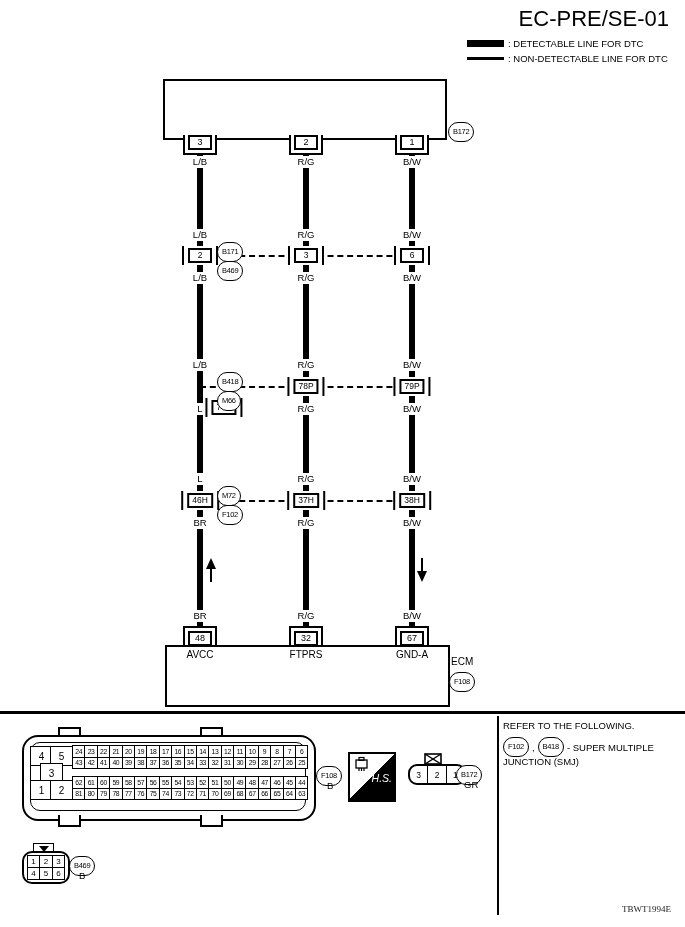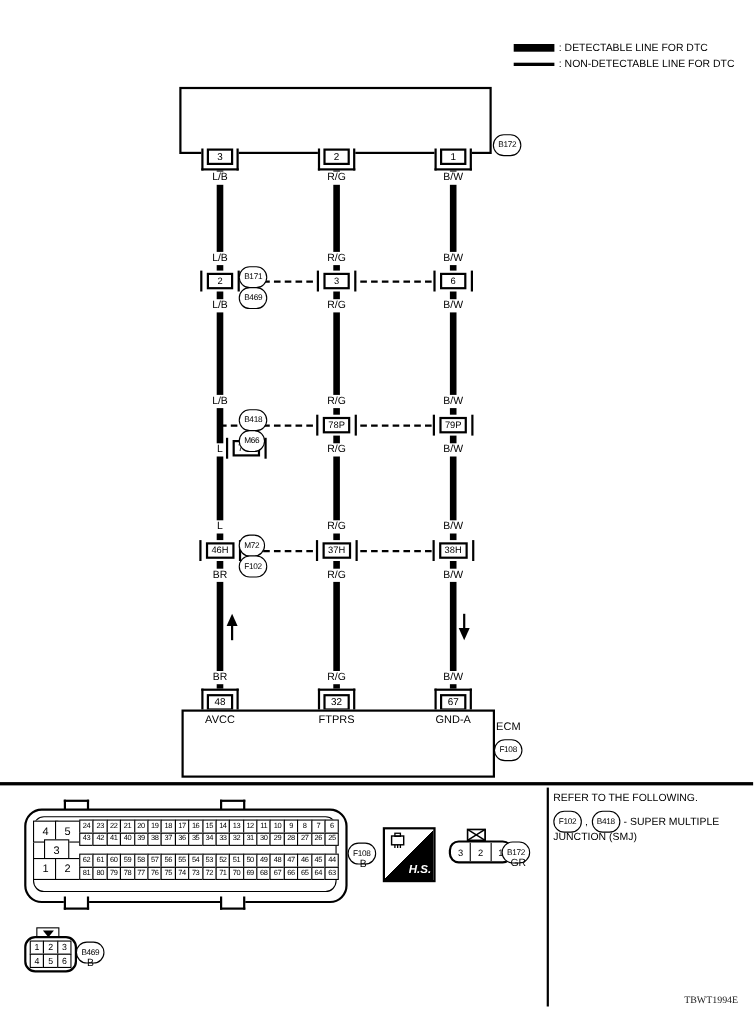--- a/index.html
+++ b/index.html
@@ -50,21 +50,21 @@
           font-size:10px;display:flex;align-items:center;justify-content:center;}
   .grid-group{position:absolute;left:72px;}
   .grid-row{display:flex;}
   .grid-row + .grid-row{margin-top:-1px;}
   .gcell{width:13.4px;height:12.5px;border:1px solid #000;margin-left:-1px;background:#fff;
          font-size:6.8px;display:flex;align-items:center;justify-content:center;
          letter-spacing:-0.4px;box-sizing:border-box;}
   .gcell:first-child{margin-left:0;}
   .hsbox{position:absolute;left:348px;top:752px;width:44px;height:46px;border:2px solid #000;
          background:linear-gradient(135deg,#fff 49.5%,#000 50%);}
-  .hstext{position:absolute;right:2px;bottom:3px;color:#fff;font-weight:bold;
+  .hstext{position:absolute;right:2px;bottom:16px;color:#fff;font-weight:normal;
           font-style:italic;font-size:10.5px;}
   .c3pin{position:absolute;left:408px;top:764px;width:54px;height:17px;border:2px solid #000;
          border-radius:9px;background:#fff;display:flex;overflow:hidden;}
   .c3pin .cell{flex:1;font-size:8.5px;display:flex;align-items:center;justify-content:center;}
   .c3pin .cell + .cell{border-left:1.5px solid #000;}
   .c6pin{position:absolute;left:22px;top:851px;width:44px;height:29px;border:2px solid #000;
          border-radius:10px;background:#fff;display:flex;flex-direction:column;
          align-items:center;justify-content:center;}
   .c6row{display:flex;}
   .c6row + .c6row{margin-top:-1px;}
@@ -79,20 +79,21 @@
   .note{position:absolute;left:503px;font-size:9.5px;white-space:nowrap;}
   .note-refs{display:flex;align-items:center;gap:3px;}
   .figcode{position:absolute;left:622px;top:904px;font-size:9px;color:#222;font-family:Liberation Serif, serif;}
   .ecm-pin-name{position:absolute;transform:translateX(-50%);font-size:10px;white-space:nowrap;}
 </style>
 </head>
 <body>
 
 <div id="page">
 
+  <div class="abs title" style="right:16px;top:6px;">EC-PRE/SE-01</div>
   <div class="abs legend-row" style="left:467px;top:38px;">
     <span class="legend-bar-thick"></span>
     <span class="legend-text">: DETECTABLE LINE FOR DTC</span>
   </div>
   <div class="abs legend-row" style="left:467px;top:53px;">
     <span class="legend-bar-thin"></span>
     <span class="legend-text">: NON-DETECTABLE LINE FOR DTC</span>
   </div>
 
   <div class="abs bigbox" style="left:163px;top:79px;width:280px;height:57px;"></div>

